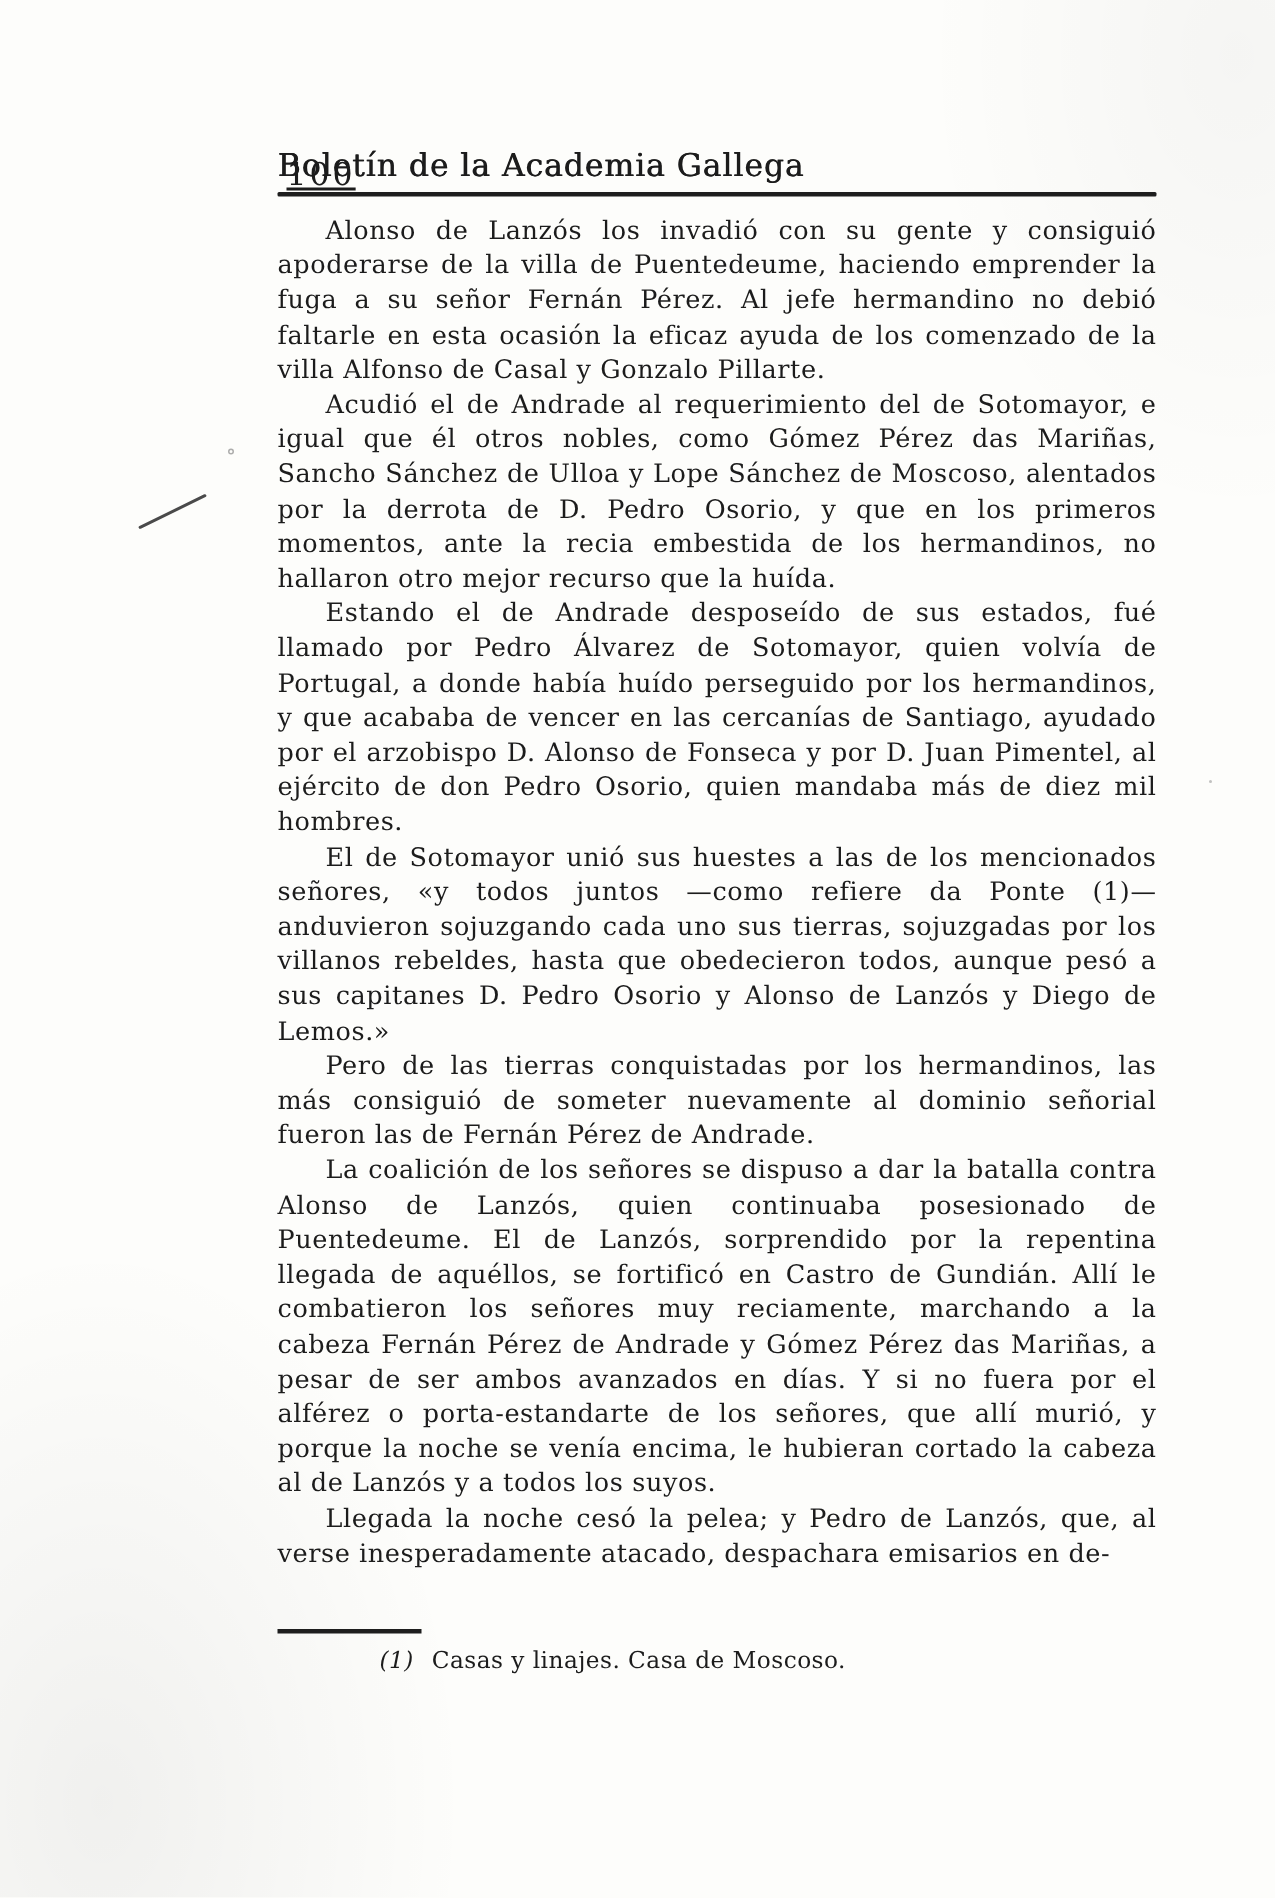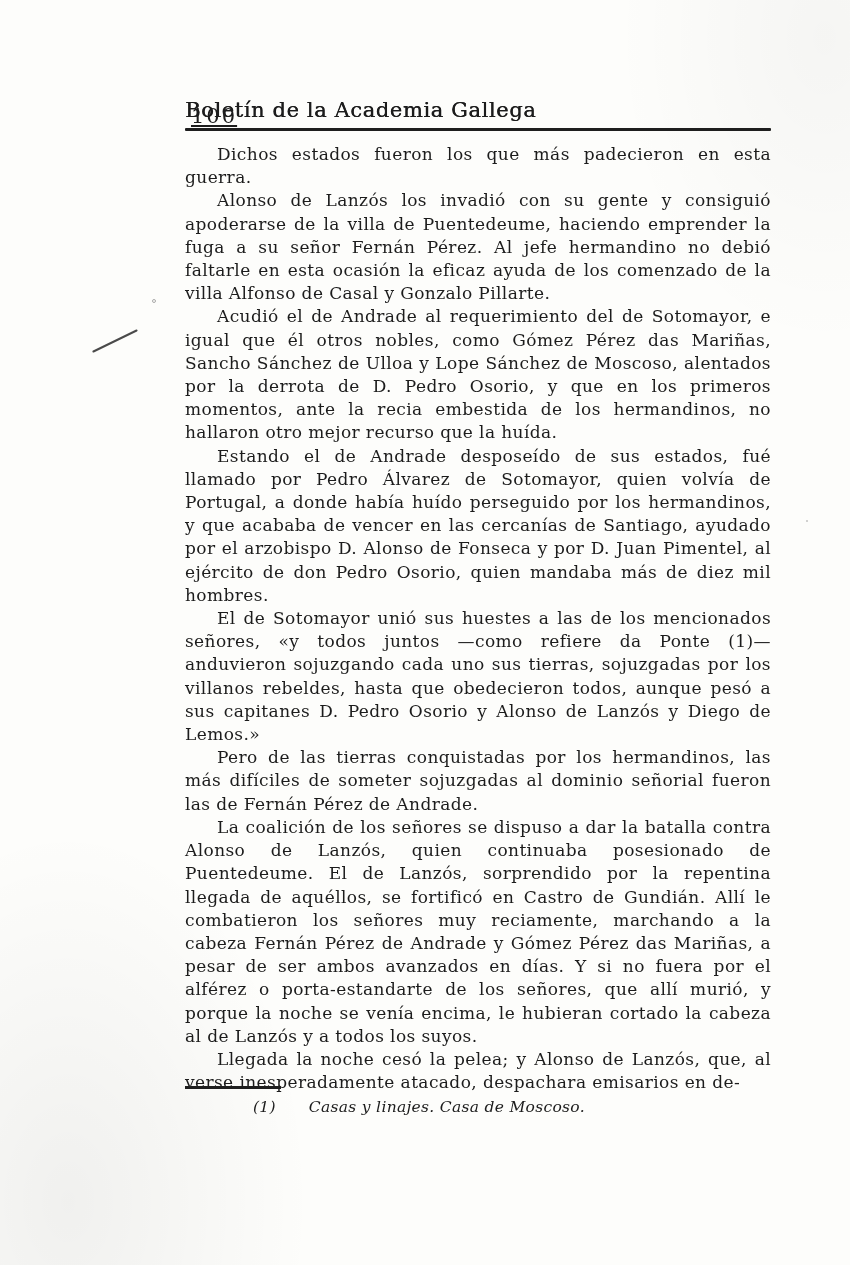--- a/index.html
+++ b/index.html
@@ -111,49 +111,46 @@
     left: 253px;
     margin: 0;
     font-size: 15.5px;
     letter-spacing: 0.3px;
   }
   .footnote .marker {
     font-style: italic;
     margin-right: 12px;
   }
   .footnote .fn-text {
-    font-style: italic;
-    margin-left: 21px;
   }
 </style>
 </head>
 <body>
 
 <div class="page">
 
   <header class="page-header">
     <span class="page-number">100</span>
     <span class="journal-title">Boletín de la Academia Gallega</span>
   </header>
 
   <div class="header-rule"></div>
 
   <div class="margin-mark"></div>
   <div class="scan-speck-1"></div>
   <div class="scan-speck-2"></div>
 
   <main class="body-text">
-    <p>Dichos estados fueron los que más padecieron en esta guerra.</p>
     <p>Alonso de Lanzós los invadió con su gente y consiguió apoderarse de la villa de Puentedeume, haciendo emprender la fuga a su señor Fernán Pérez. Al jefe hermandino no debió faltarle en esta ocasión la eficaz ayuda de los comenzado de la villa Alfonso de Casal y Gonzalo Pillarte.</p>
     <p>Acudió el de Andrade al requerimiento del de Sotomayor, e igual que él otros nobles, como Gómez Pérez das Mariñas, Sancho Sánchez de Ulloa y Lope Sánchez de Moscoso, alentados por la derrota de D. Pedro Osorio, y que en los primeros momentos, ante la recia embestida de los hermandinos, no hallaron otro mejor recurso que la huída.</p>
     <p>Estando el de Andrade desposeído de sus estados, fué llamado por Pedro Álvarez de Sotomayor, quien volvía de Portugal, a donde había huído perseguido por los hermandinos, y que acababa de vencer en las cercanías de Santiago, ayudado por el arzobispo D. Alonso de Fonseca y por D. Juan Pimentel, al ejército de don Pedro Osorio, quien mandaba más de diez mil hombres.</p>
     <p>El de Sotomayor unió sus huestes a las de los mencionados señores, «y todos juntos —como refiere da Ponte (1)— anduvieron sojuzgando cada uno sus tierras, sojuzgadas por los villanos rebeldes, hasta que obedecieron todos, aunque pesó a sus capitanes D. Pedro Osorio y Alonso de Lanzós y Diego de Lemos.»</p>
-    <p>Pero de las tierras conquistadas por los hermandinos, las más difíciles de someter sojuzgadas al dominio señorial fueron las de Fernán Pérez de Andrade.</p>
+    <p>Pero de las tierras conquistadas por los hermandinos, las más consiguió de someter nuevamente al dominio señorial fueron las de Fernán Pérez de Andrade.</p>
     <p>La coalición de los señores se dispuso a dar la batalla contra Alonso de Lanzós, quien continuaba posesionado de Puentedeume. El de Lanzós, sorprendido por la repentina llegada de aquéllos, se fortificó en Castro de Gundián. Allí le combatieron los señores muy reciamente, marchando a la cabeza Fernán Pérez de Andrade y Gómez Pérez das Mariñas, a pesar de ser ambos avanzados en días. Y si no fuera por el alférez o porta-estandarte de los señores, que allí murió, y porque la noche se venía encima, le hubieran cortado la cabeza al de Lanzós y a todos los suyos.</p>
-    <p>Llegada la noche cesó la pelea; y Alonso de Lanzós, que, al verse inesperadamente atacado, despachara emisarios en de-</p>
+    <p>Llegada la noche cesó la pelea; y Pedro de Lanzós, que, al verse inesperadamente atacado, despachara emisarios en de-</p>
   </main>
 
   <footer>
     <div class="footnote-rule"></div>
     <p class="footnote">
       <span class="marker">(1)</span><span class="fn-text">Casas y linajes. Casa de Moscoso.</span>
     </p>
   </footer>
 
 </div>

